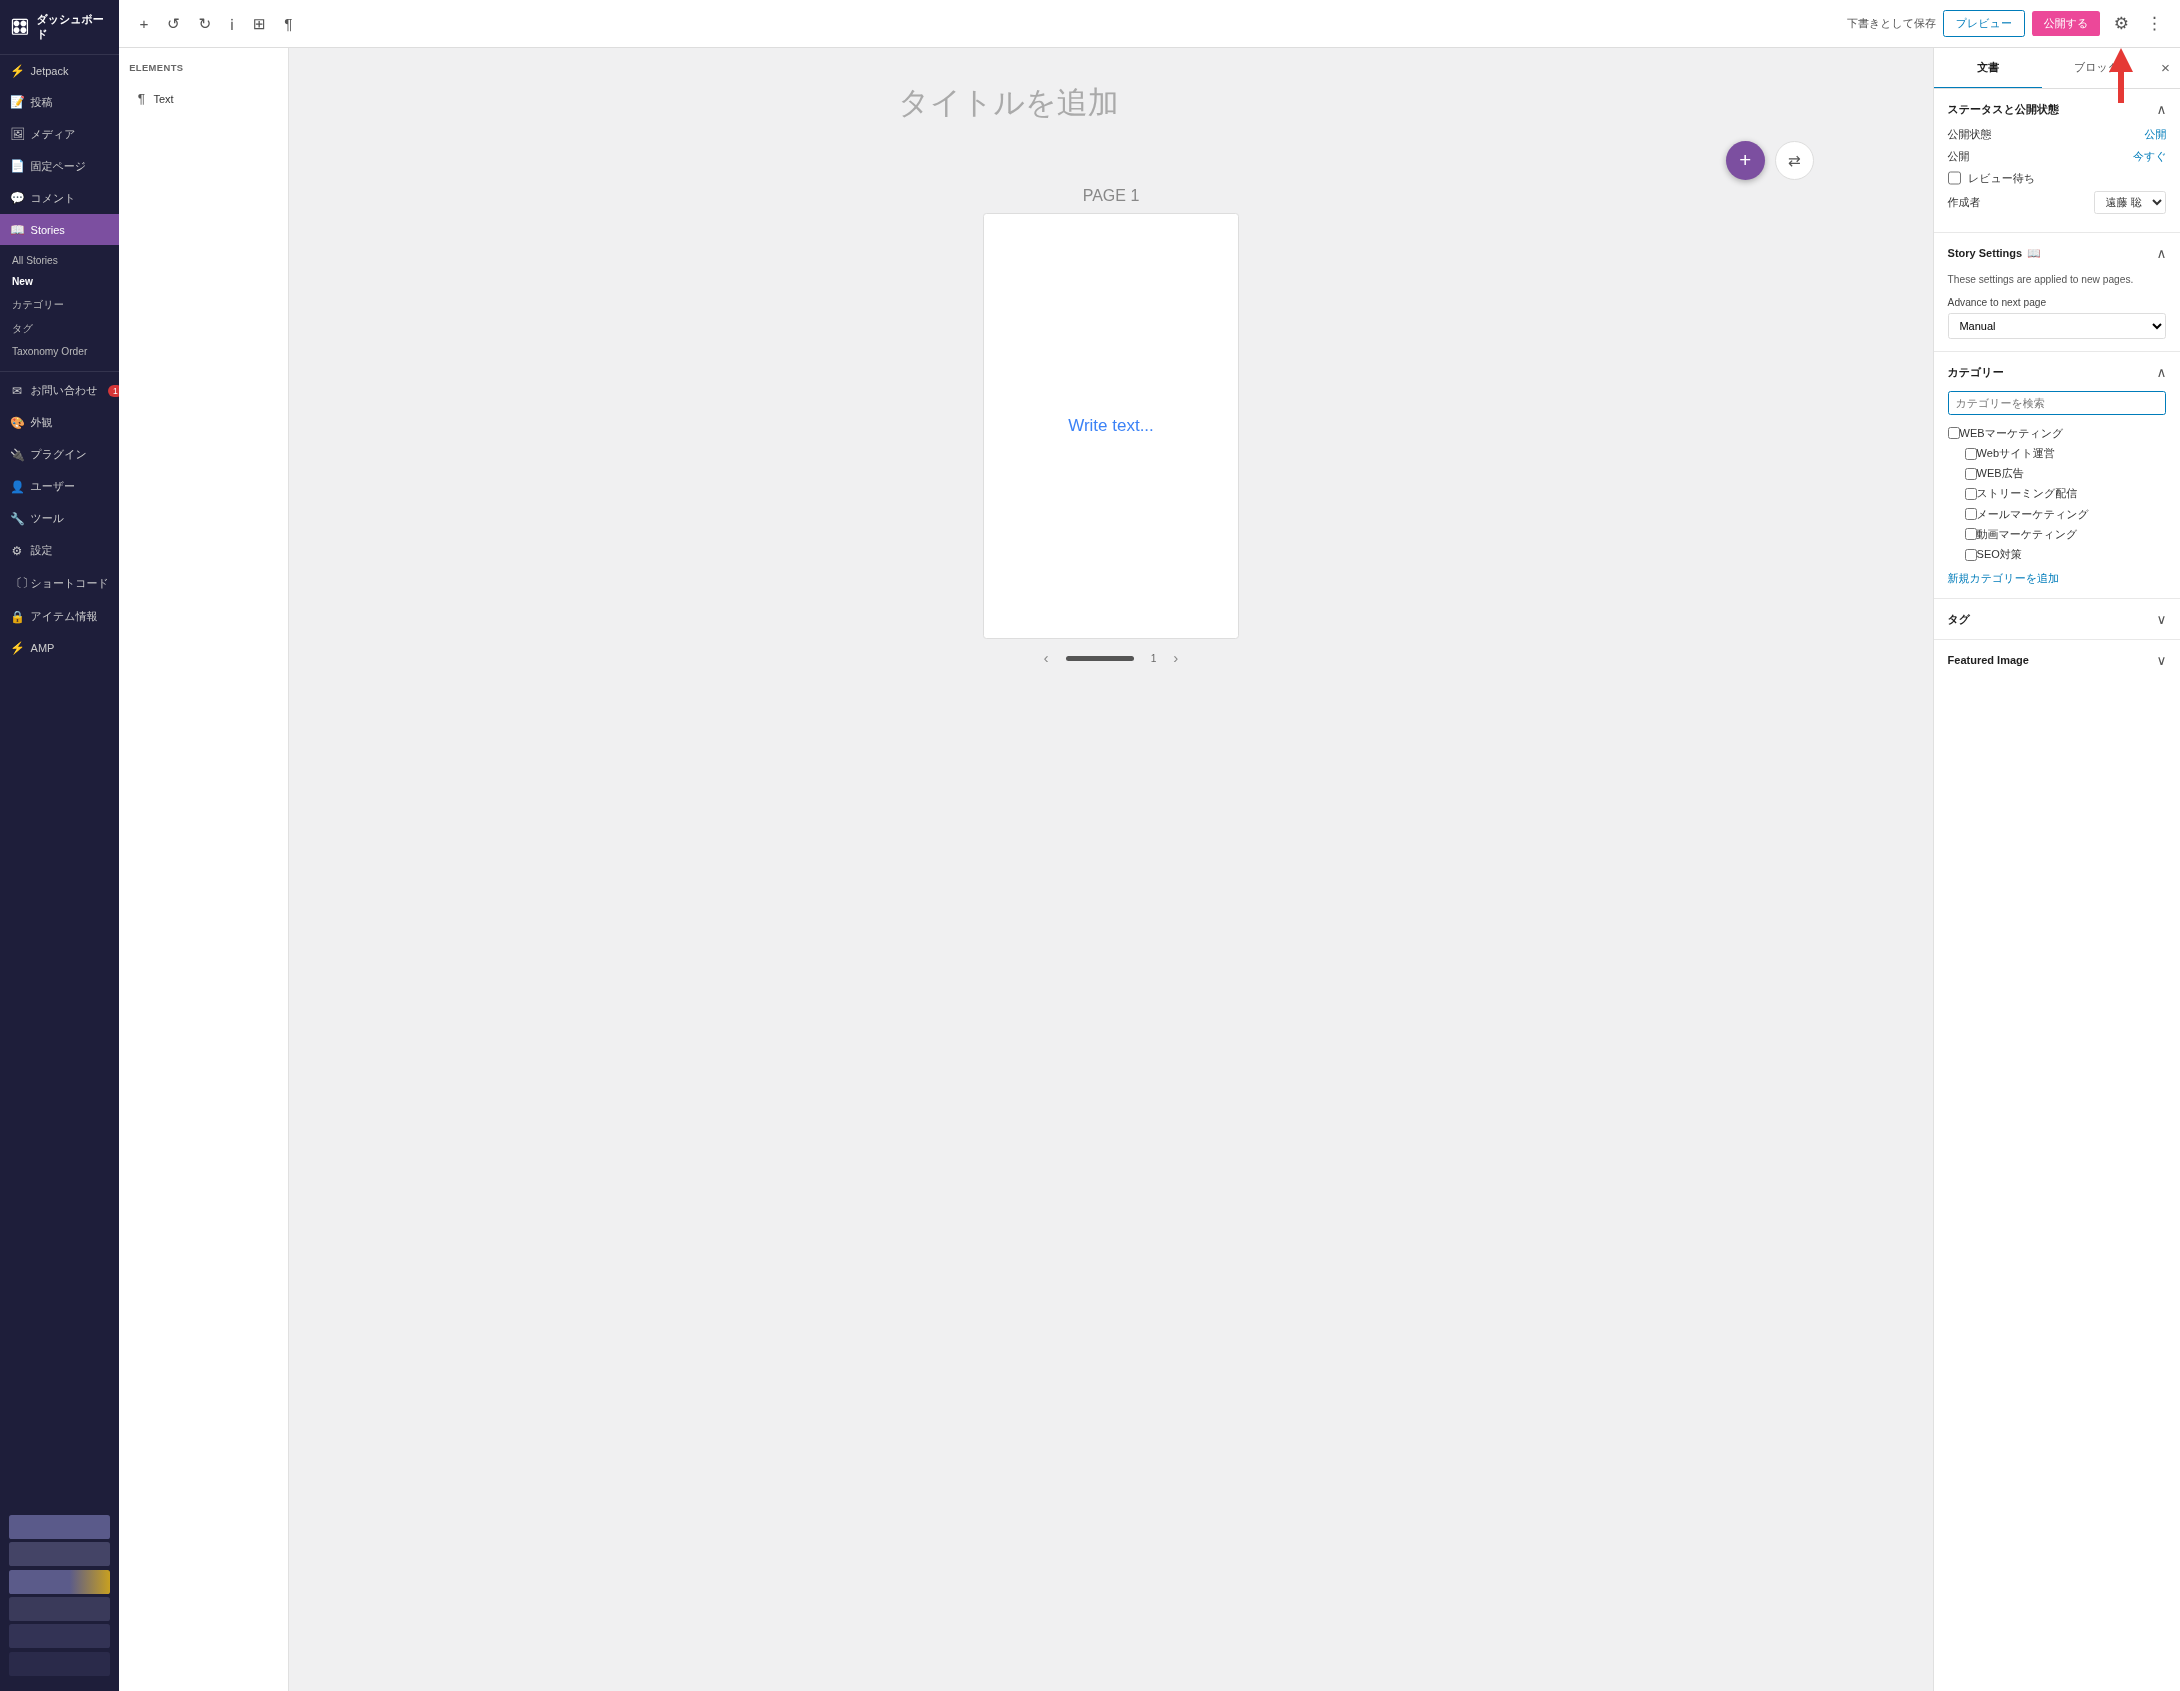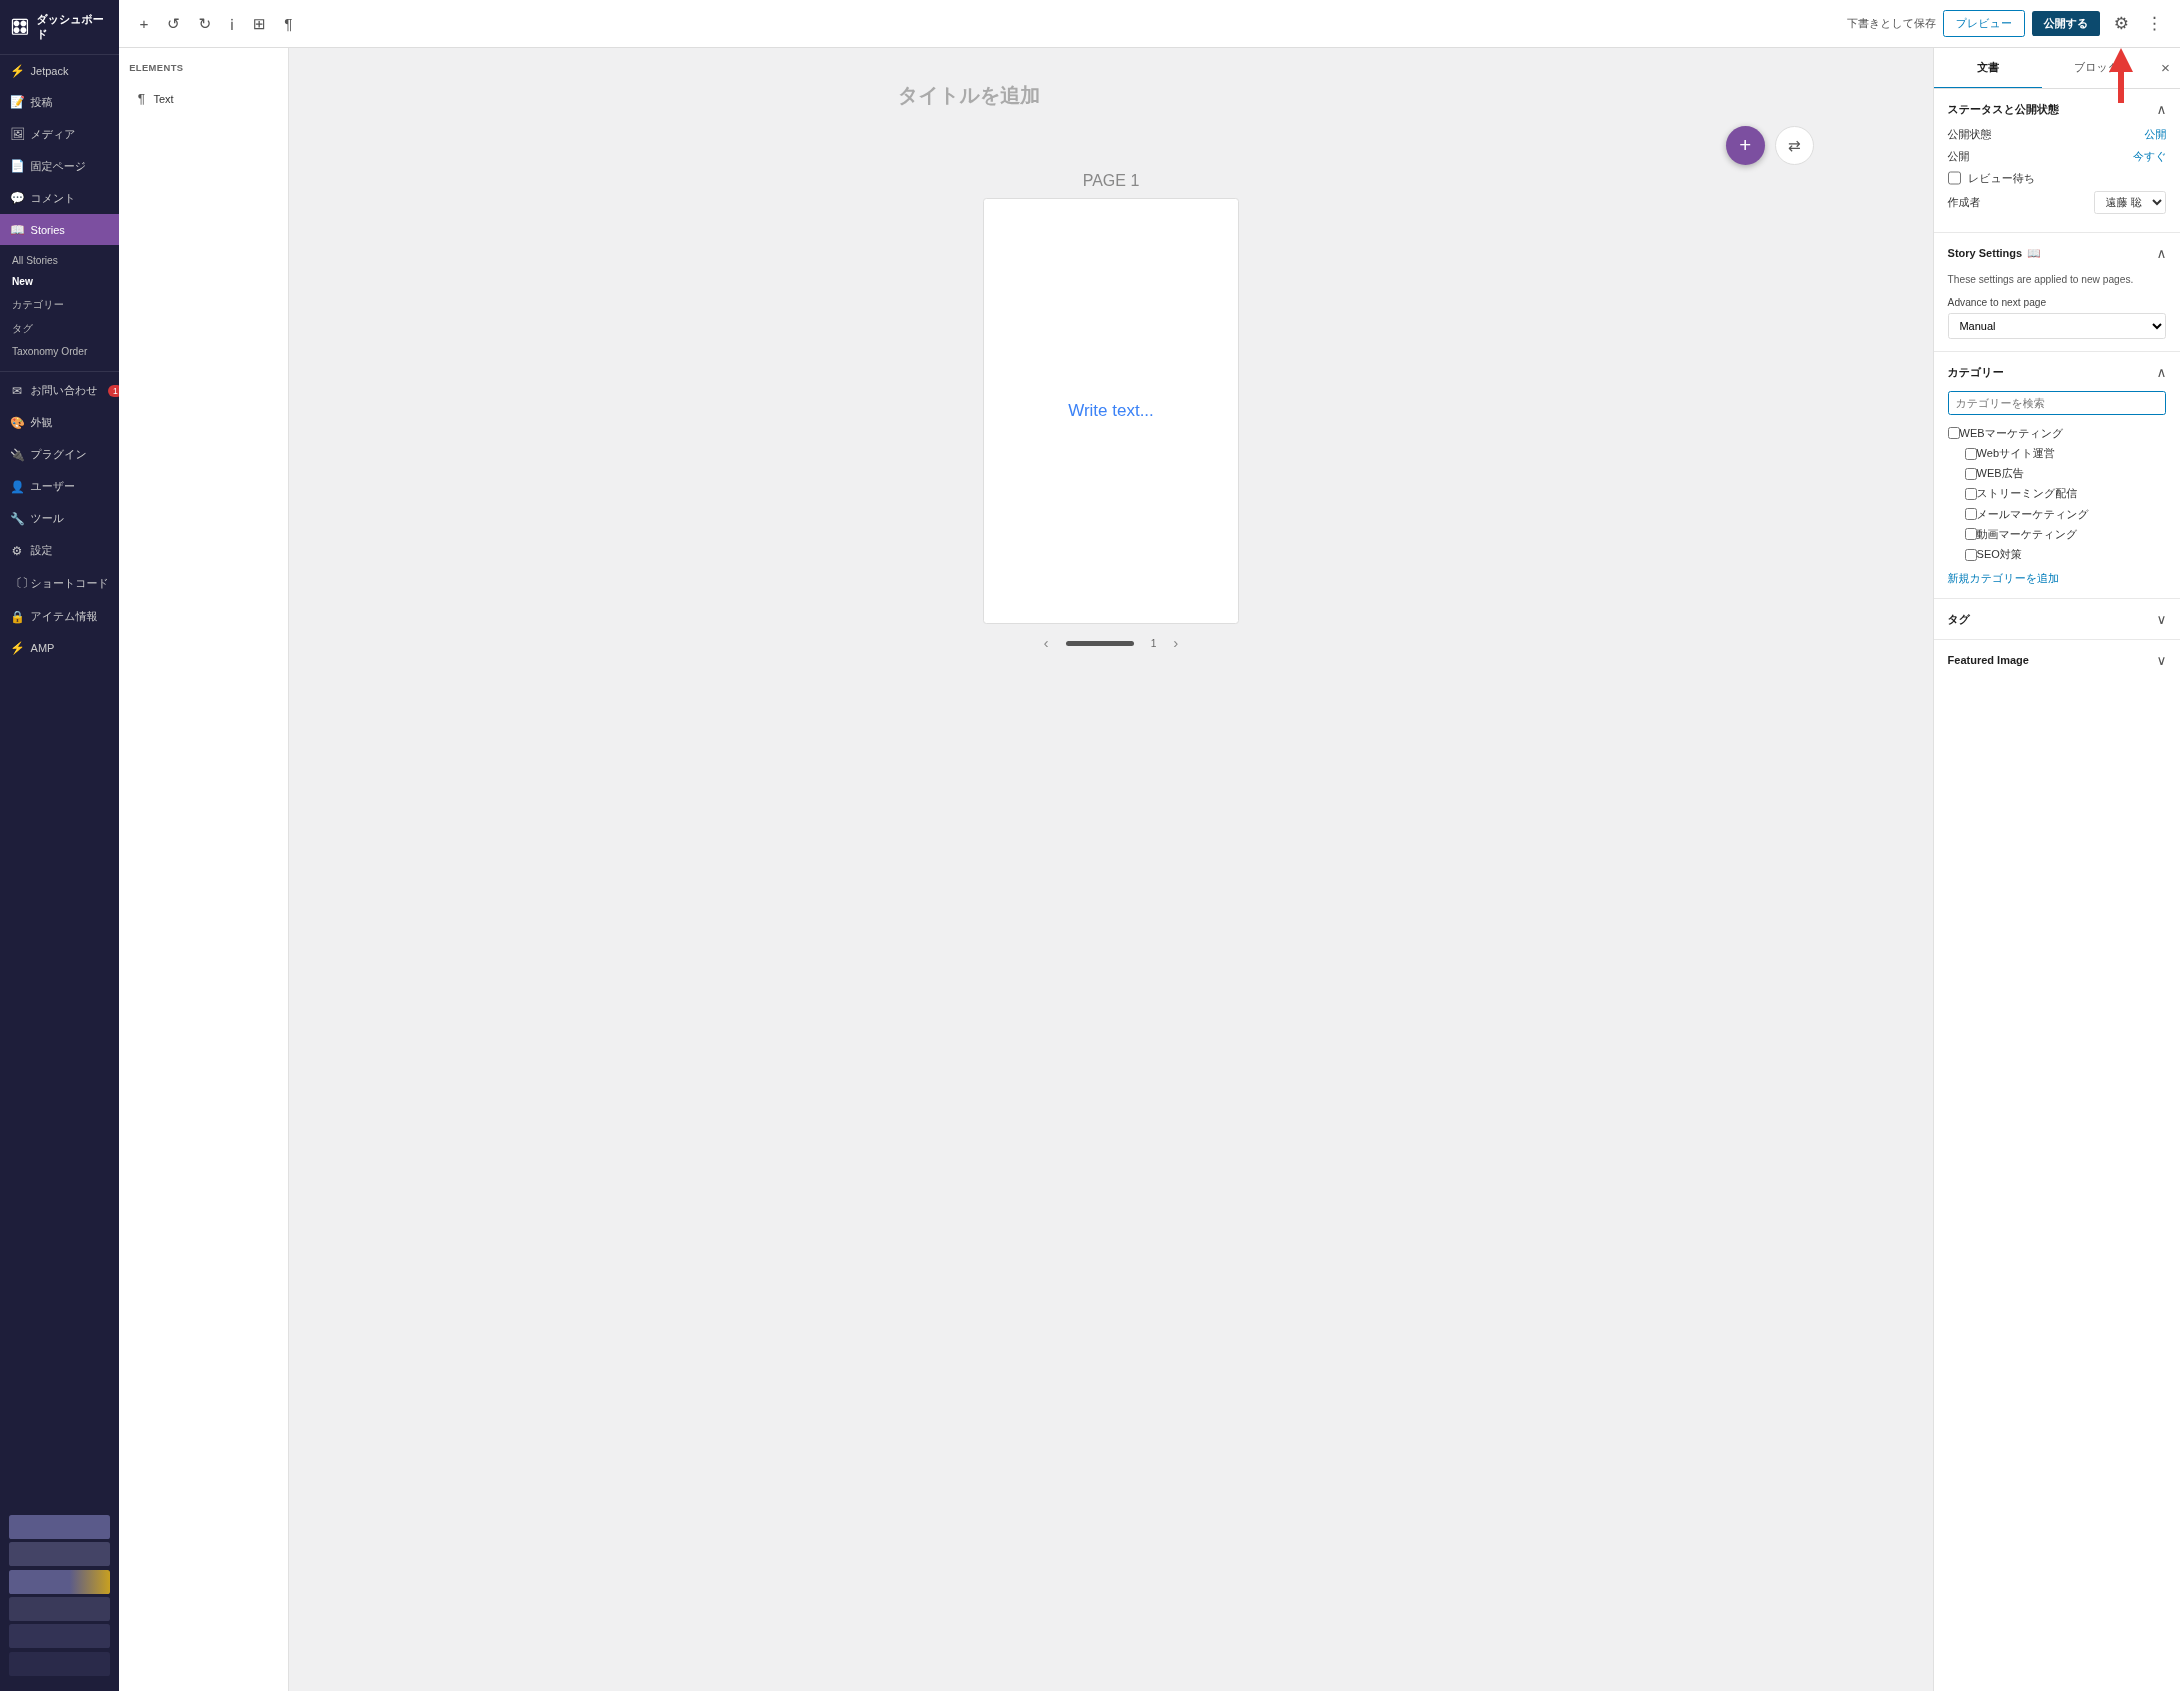--- a/index.html
+++ b/index.html
@@ -101,28 +101,28 @@
     .btn-preview {
       border: 0.9px solid #007cba;
       background: #fff;
       color: #007cba;
       padding: 5.1px 12px;
       border-radius: 2.6px;
       cursor: pointer;
       font-size: 11px;
     }
     .btn-publish {
-      background: #0c4a6e;
+      background: #ec4899;
       color: #fff;
       border: none;
       padding: 5.1px 12px;
       border-radius: 2.6px;
       cursor: pointer;
       font-size: 11px;
-      font-weight: 700;
+      font-weight: 400;
     }
     .toolbar-gear-btn {
       background: none; border: none; cursor: pointer;
       color: #555; font-size: 17px; padding: 5.1px 6.8px;
     }
     .toolbar-more-btn {
       background: none; border: none; cursor: pointer;
       color: #555; font-size: 17px; padding: 5.1px 3.4px;
     }
 
@@ -176,23 +176,23 @@
       margin-bottom: 8.5px;
       text-align: center;
       width: 100%;
     }
 
     .story-title-area {
       width: 426px;
       padding: 17px 0;
     }
     .story-title-placeholder {
-      font-size: 20px;
+      font-size: 31px;
       color: #aaa;
-      font-weight: 700;
+      font-weight: 400;
     }
     .fab-add {
       width: 39px; height: 39px;
       border-radius: 50%;
       background: #7c4fa0;
       color: #fff;
       border: none;
       font-size: 20.4px;
       cursor: pointer;
       display: flex; align-items: center; justify-content: center;

